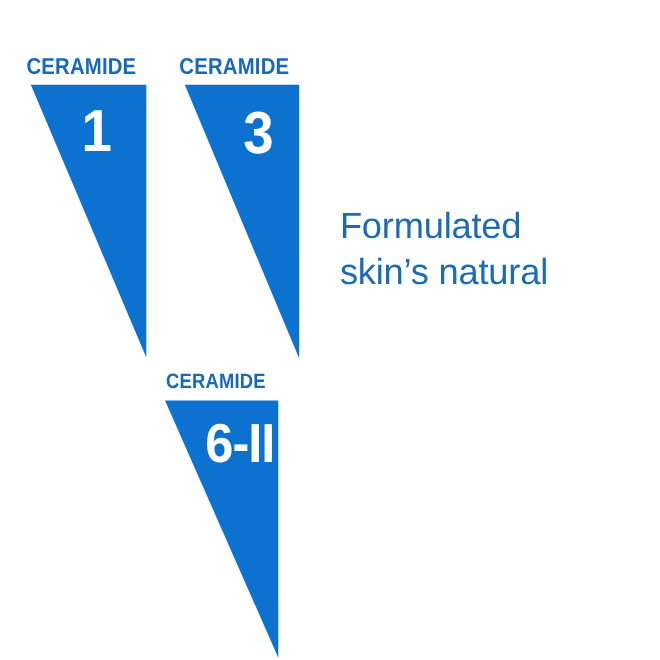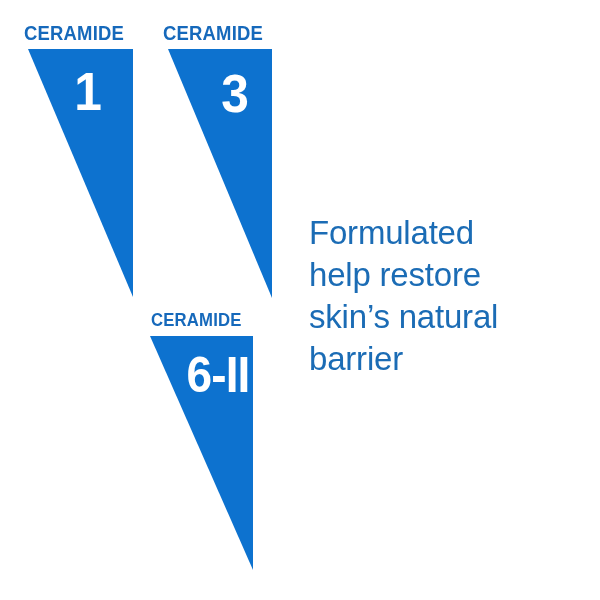--- a/index.html
+++ b/index.html
@@ -14,20 +14,21 @@
     position: relative;
     width: 600px;
     height: 600px;
     background: #ffffff;
     overflow: hidden;
   }
 
   
   .ceramide-group {
     position: absolute;
+    margin-top: 28px;
   }
   .ceramide-label {
     position: absolute;
     font-family: "Liberation Sans", sans-serif;
     font-weight: bold;
     color: #1669bb;
     letter-spacing: 0.2px;
     white-space: nowrap;
     transform: scaleX(0.88);
     transform-origin: left center;
@@ -64,21 +65,21 @@
   
   #g3 { left: 130px; top: 300px; width: 180px; height: 290px; }
   #g3 .ceramide-label { left: 21px; top: 10px; font-size: 19px; }
   #g3 .ceramide-wedge { left: 0; top: 0; }
   #g3 .ceramide-number { left: 34px; top: 50px; width: 108px; font-size: 50px; letter-spacing: -1px; }
 
   
   #copy-block {
     position: absolute;
     left: 309px;
-    top: 212px;
+    top: 184px;
     width: 280px;
   }
   .copy-line {
     color: #1b6cb5;
     font-family: "Liberation Sans", sans-serif;
     font-weight: 400;
     font-size: 33px;
     line-height: 42px;
     letter-spacing: -0.2px;
     white-space: nowrap;
@@ -114,18 +115,16 @@
 
     <svg class="ceramide-wedge" width="180" height="290" viewBox="0 0 180 290" aria-hidden="true">
       <polygon points="20,36 123,36 123,270" fill="#0d72cf"></polygon>
     </svg>
 
     <div class="ceramide-number">6-II</div>
   </div>
 
   <div id="copy-block">
     <div class="copy-line">Formulated</div>
-    <div class="copy-line">help restore</div>
     <div class="copy-line">skin’s natural</div>
-    <div class="copy-line">barrier</div>
   </div>
 
 </div>
 
 </body></html>

